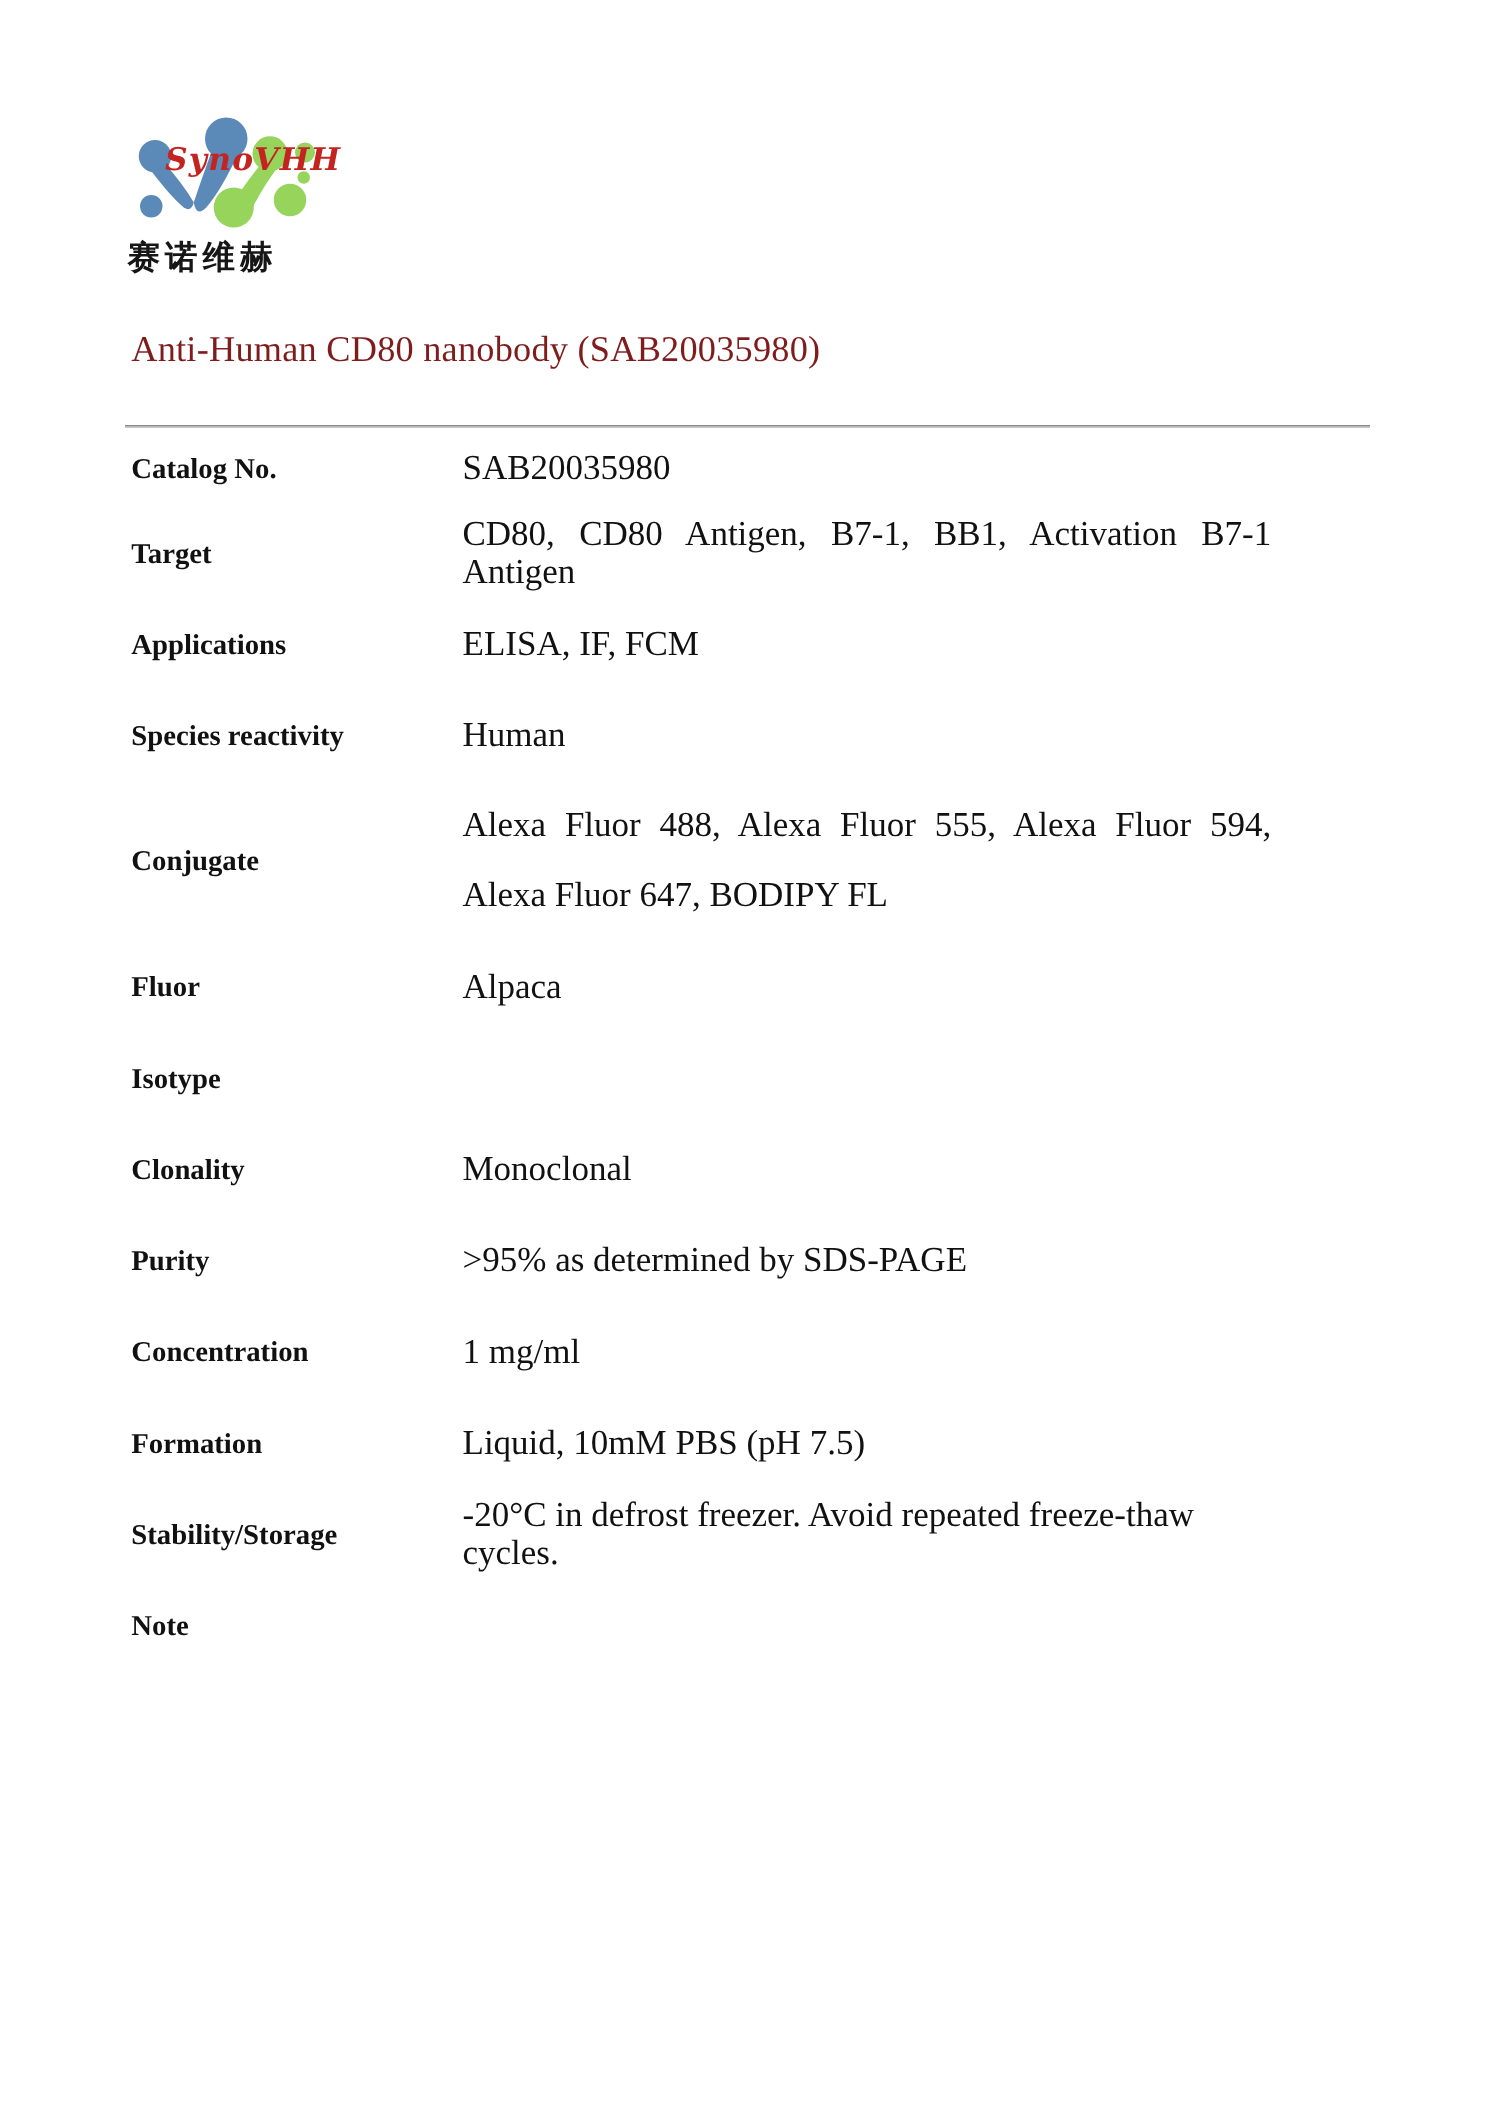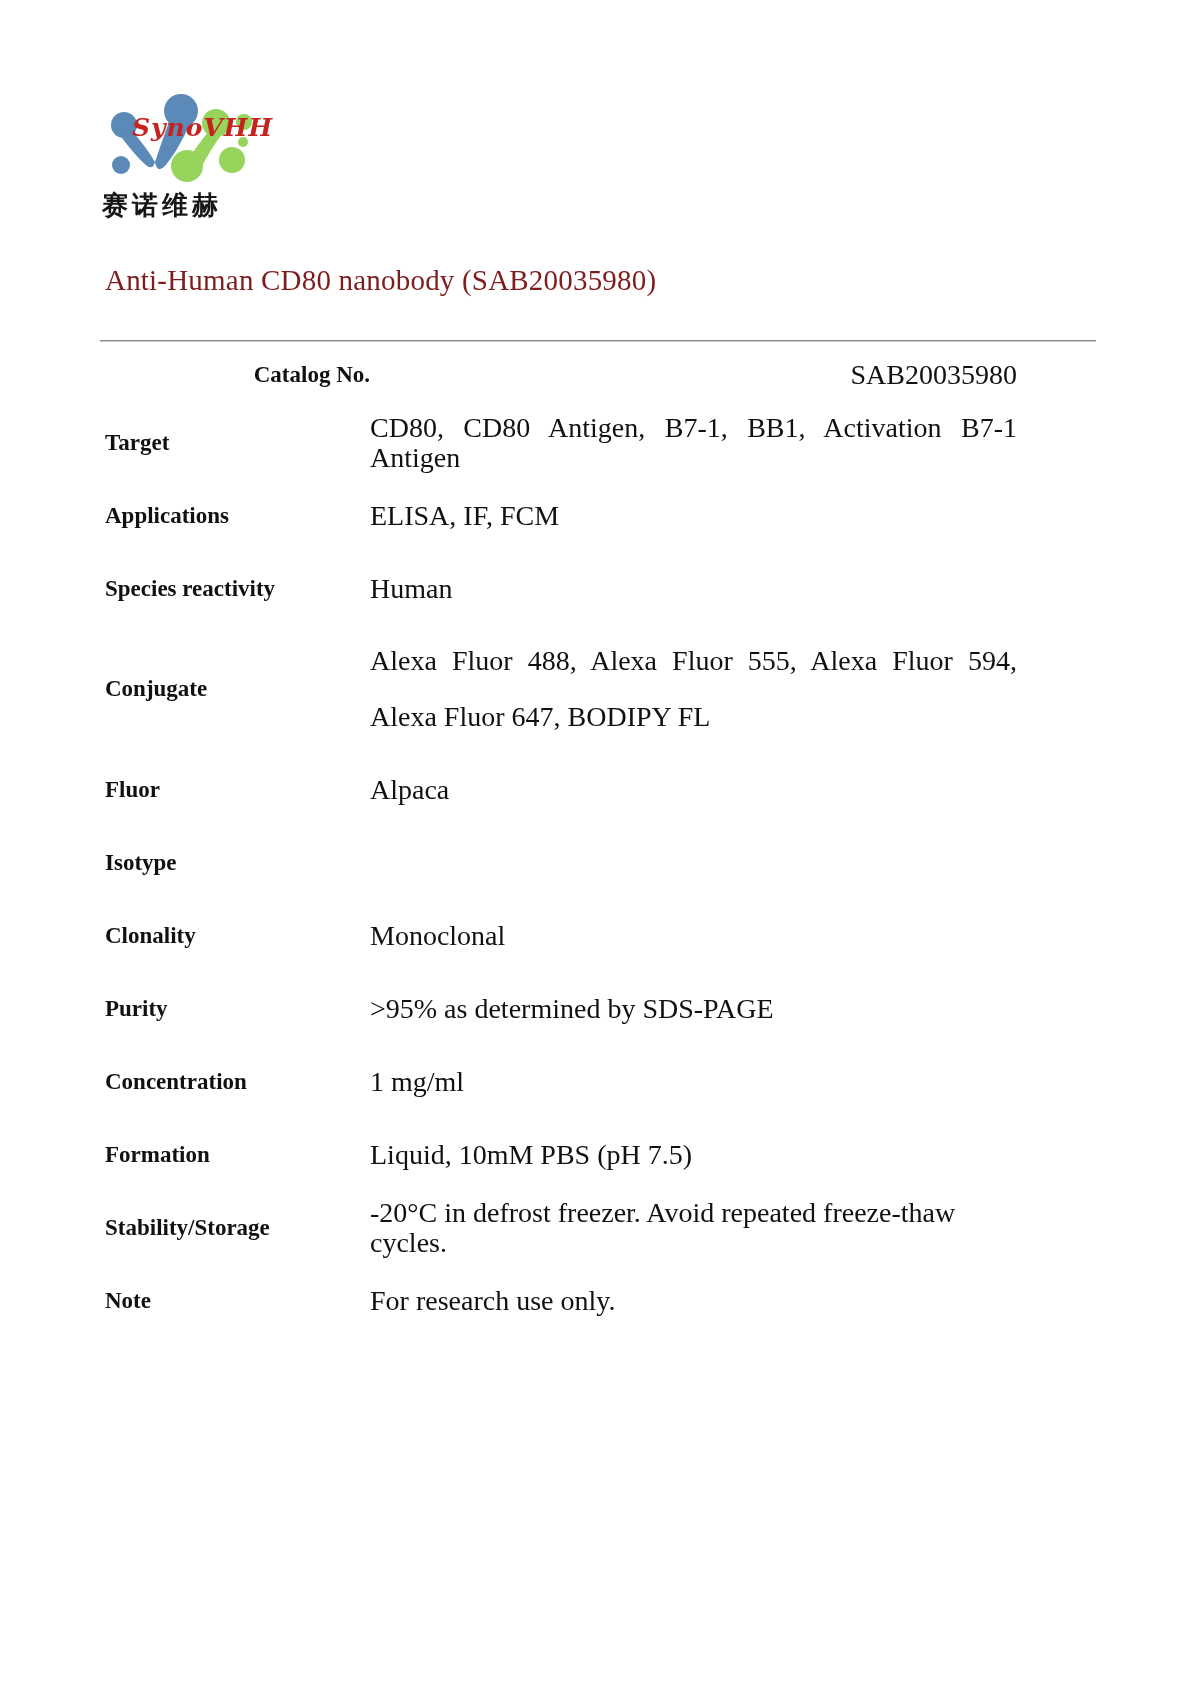--- a/index.html
+++ b/index.html
@@ -79,21 +79,21 @@
     position:absolute;
     left:105px;
     top:344px;
     width:912px;
   }
   .row{
     display:flex;
     align-items:center;
     min-height:73px;
   }
-  .row.first{min-height:62px;text-align:right;}
+  .row.first{min-height:62px;}
   .row.tall{min-height:128px;}
   .label{
     width:265px;
     flex-shrink:0;
     font-weight:bold;
     font-size:23px;
     line-height:30px;
   }
   .value{
     width:647px;
@@ -191,16 +191,15 @@
     <div class="value">Liquid, 10mM PBS (pH 7.5)</div>
   </div>
 
   <div class="row">
     <div class="label">Stability/Storage</div>
     <div class="value">-20°C in defrost freezer. Avoid repeated freeze-thaw cycles.</div>
   </div>
 
   <div class="row">
     <div class="label">Note</div>
-    <div class="value">For research use only.</div>
   </div>
 </div>
 </div>
 
 </body></html>

